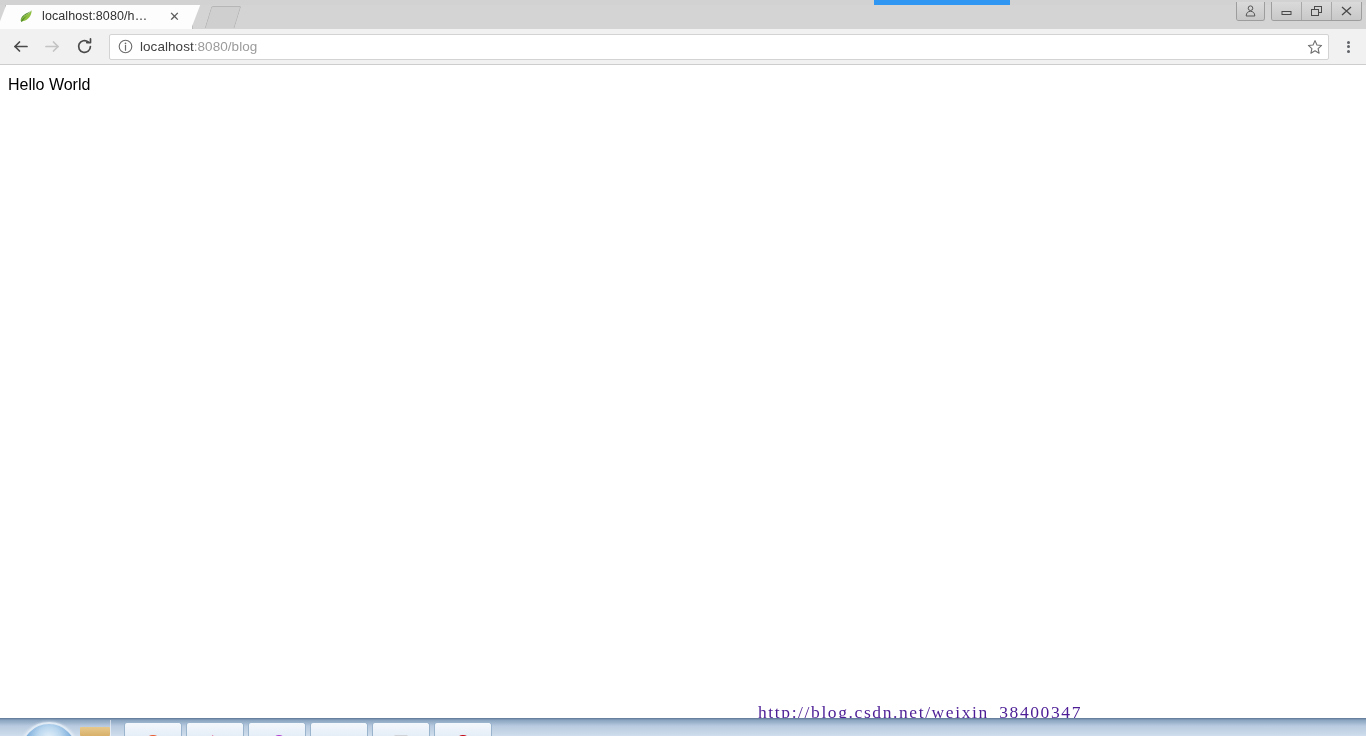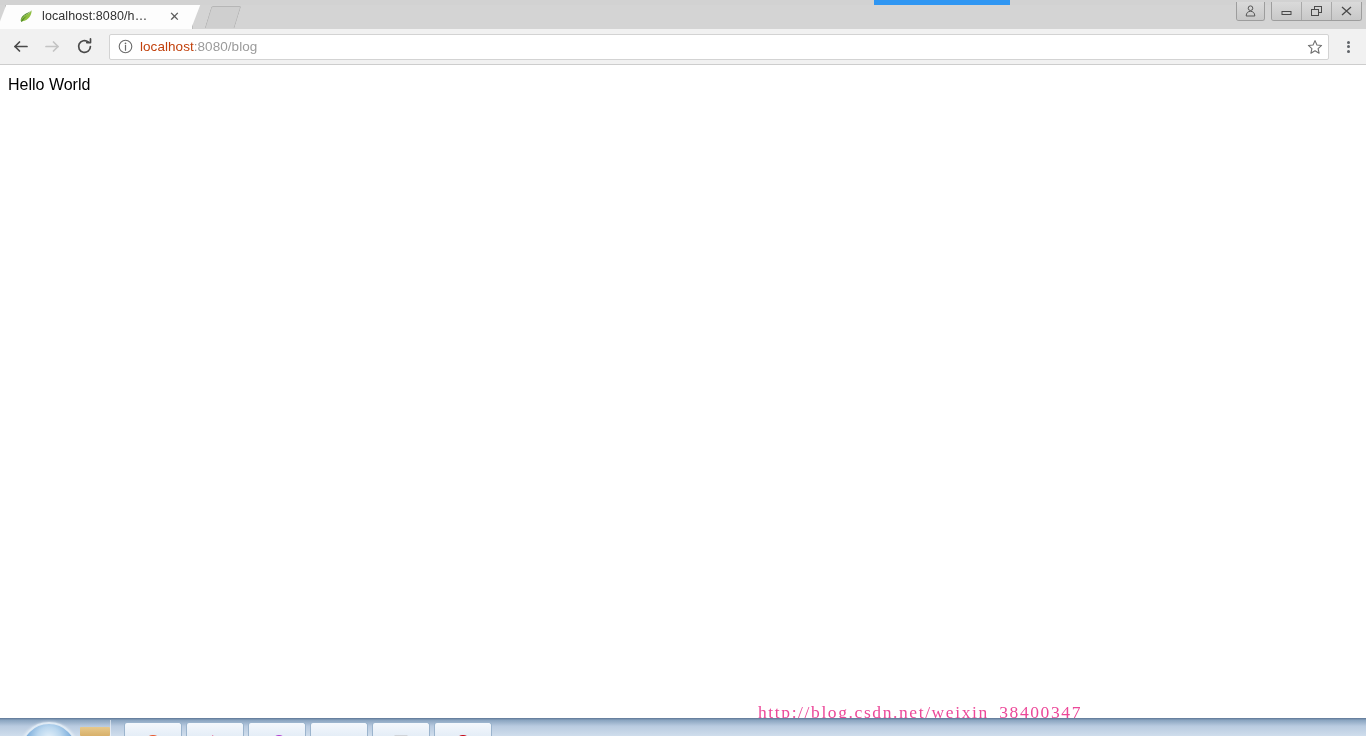--- a/index.html
+++ b/index.html
@@ -231,21 +231,21 @@
     flex: 0 0 15px;
     margin-right: 7px;
   }
   #omnibox-url {
     font-size: 13.5px;
     color: #9b9b9b;
     white-space: nowrap;
     overflow: hidden;
     letter-spacing: 0.05px;
   }
-  #omnibox-url .host { color: #c2410c; }
+  #omnibox-url .host { color: #404040; }
 
   #bookmark-button {
     width: 28px;
     height: 26px;
     display: flex;
     align-items: center;
     justify-content: center;
     flex: 0 0 auto;
     margin-left: -32px;
     z-index: 5;
@@ -287,21 +287,21 @@
     font-family: "Liberation Sans", sans-serif;
   }
 
   
   #watermark {
     position: absolute;
     right: 6px;
     top: 636px;
     font-family: "Liberation Serif", serif;
     font-size: 17.5px;
-    color: #ec4899;
+    color: #4c1d95;
     letter-spacing: 1.6px;
     white-space: nowrap;
   }
 
   
   #taskbar {
     position: absolute;
     left: 0;
     top: 718px;
     width: 1366px;

